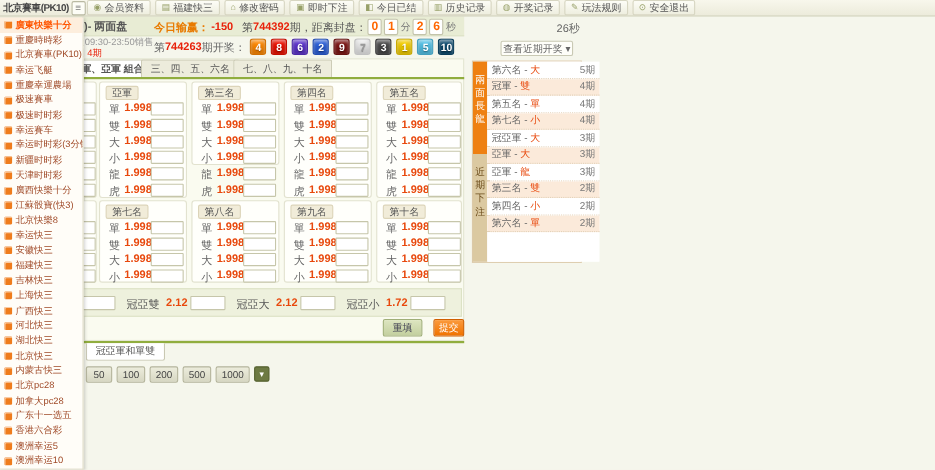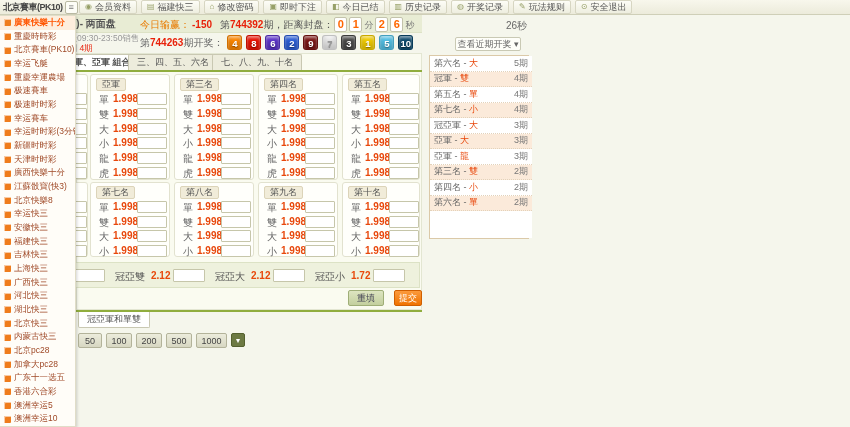--- a/index.html
+++ b/index.html
@@ -18,21 +18,21 @@
         background:linear-gradient(#fdfdf7,#eeeedf);border-radius:2px;height:12px;padding:0 5px;
         font-size:9px;color:#555;white-space:nowrap;cursor:pointer;}
   .ticon{font-size:8px;color:#97a068;line-height:8px;}
   
   .band{position:absolute;left:76px;top:15px;width:346px;height:17px;background:#e8ecd4;
         border-bottom:1px solid #dde2c6;z-index:1;}
   .board-title{position:absolute;left:8px;top:17px;font-size:10px;font-weight:bold;color:#555;
                white-space:nowrap;z-index:1;}
   .stats{position:absolute;left:140px;top:17px;display:flex;align-items:center;font-size:10px;
          color:#555;white-space:nowrap;z-index:2;}
-  .lbl-win{color:#e87a00;font-weight:normal;}
+  .lbl-win{color:#e87a00;font-weight:bold;}
   .val-win{color:#e8210a;font-weight:bold;margin-left:2px;}
   .period-num{color:#e8210a;font-weight:bold;}
   .gap8{display:inline-block;width:8px;}
   .cd-box{display:inline-block;width:11px;height:13px;background:#fff;border:1px solid #c3c3ab;
           border-radius:2px;color:#ff6600;font-weight:bold;font-size:11px;line-height:13px;
           text-align:center;margin:0 1px;}
   .cd-unit{font-size:9px;color:#777;margin:0 1px;}
   .sale{position:absolute;left:60px;top:33px;font-size:8.5px;color:#999;line-height:10px;
         white-space:nowrap;z-index:1;}
   .remain-val{color:#e8210a;}
@@ -389,21 +389,21 @@
         <span class="b-lab">龍</span>
         <span class="b-odds">1.998</span>
         <input class="b-in" type="text" style="">
       </div>
       <div class="bet-row" style="top: 91px; height: 14.8px;">
         <span class="b-lab">虎</span>
         <span class="b-odds">1.998</span>
         <input class="b-in" type="text" style="">
       </div>
     </div>
-    <div class="group" style="left: 174px; top: 74px; width: 80px; height: 106px;">
+    <div class="group" style="left: 174px; top: 74px; width: 80px; height: 76px;">
       <div class="g-head">第三名</div>
       <div class="bet-row" style="top: 17px; height: 14.8px;">
         <span class="b-lab">單</span>
         <span class="b-odds">1.998</span>
         <input class="b-in" type="text" style="">
       </div>
       <div class="bet-row" style="top: 31.8px; height: 14.8px;">
         <span class="b-lab">雙</span>
         <span class="b-odds">1.998</span>
         <input class="b-in" type="text" style="">
@@ -641,20 +641,24 @@
 <div class="btn-reset">重填</div>
 <div class="btn-submit">提交</div>
 <div class="bline"></div>
 <div class="bottom-tab">冠亞軍和單雙</div>
 
 <div class="rp-btn">
   <span>查看近期开奖</span>
   <span>▾</span>
 </div>
 <div class="rpanel">
+  <div class="rp-tabs" id="rp-tabs">
+      <div class="rp-tab t1">兩面長龍</div>
+      <div class="rp-tab t2">近期下注</div>
+    </div>
   <div class="rp-list" id="rp-list">
       <div class="rp-row">
         <span>第六名 - <span class="rp-val">大</span></span>
         <span class="rp-count">5期</span>
       </div>
       <div class="rp-row alt">
         <span>冠軍 - <span class="rp-val">雙</span></span>
         <span class="rp-count">4期</span>
       </div>
       <div class="rp-row">

